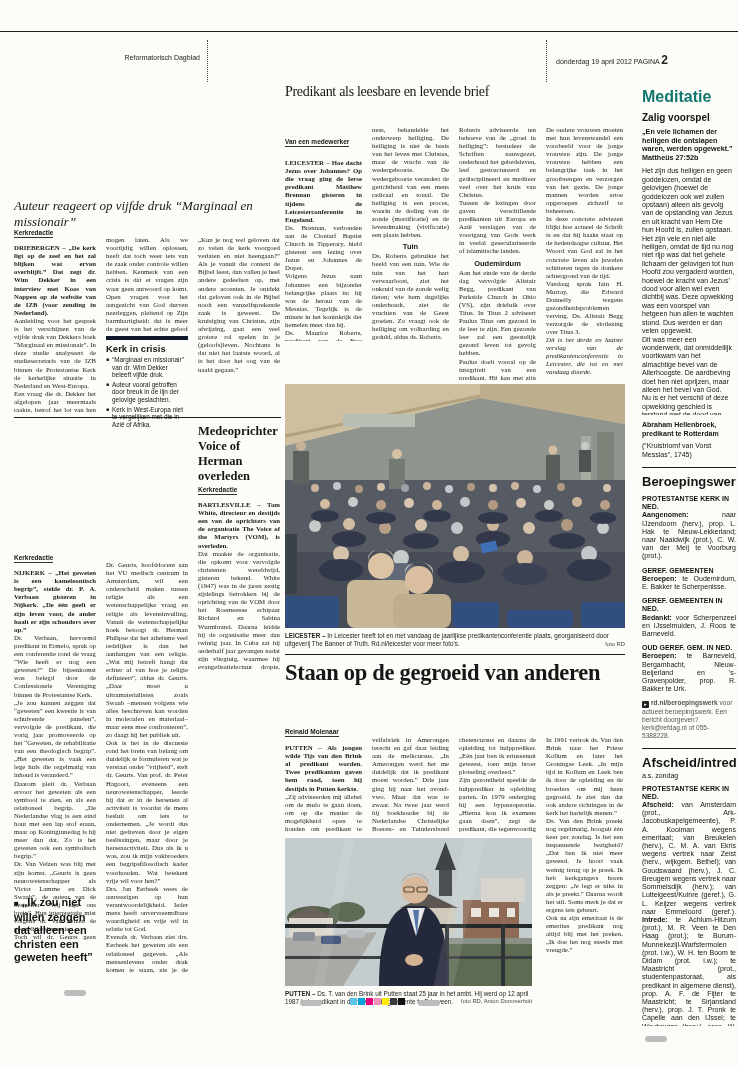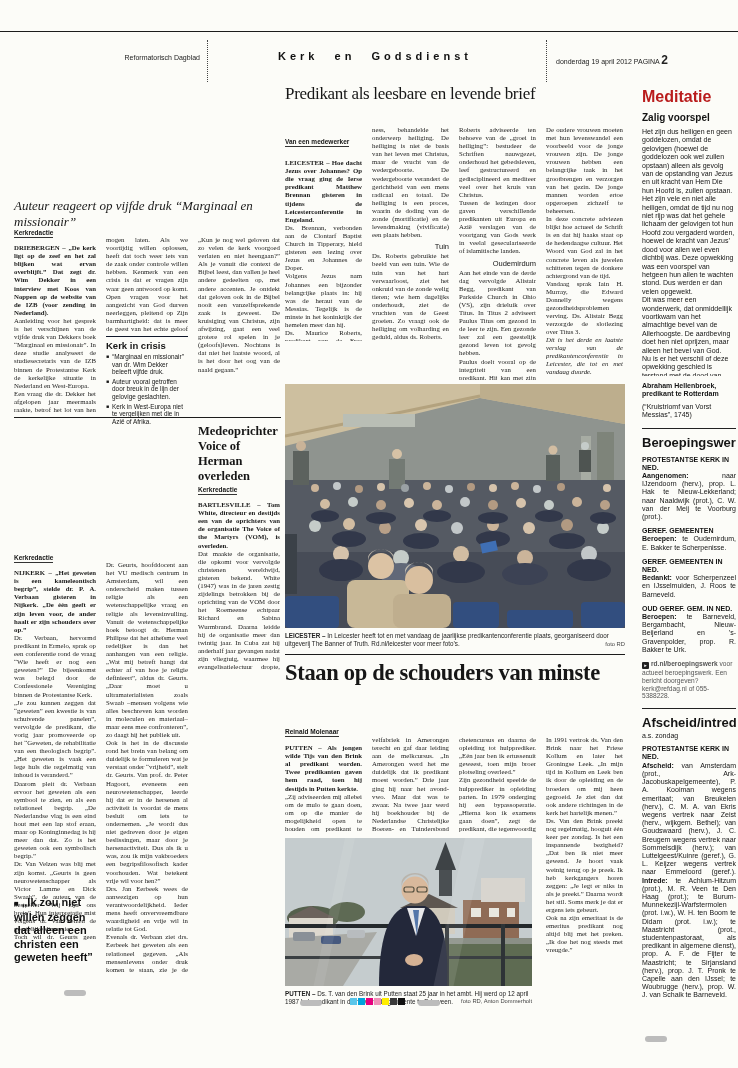--- a/index.html
+++ b/index.html
@@ -10,51 +10,51 @@
   .dotted-v{position:absolute;width:0;border-left:1px dotted #444;}
   
   .brand{font-family:"Liberation Sans",sans-serif;font-size:7px;color:#222;text-align:right;}
   .section-title{font-family:"Liberation Sans",sans-serif;font-weight:bold;font-size:11px;
                  letter-spacing:4px;word-spacing:9px;text-align:center;color:#111;}
   .dateline{font-family:"Liberation Sans",sans-serif;font-size:7px;color:#222;}
   .dateline b{font-size:12px;font-weight:bold;}
   
   .hl-dekker{font-size:31px;line-height:37px;font-weight:bold;letter-spacing:-0.5px;white-space:pre-line;}
   .hl-elkmens{font-size:25px;line-height:37px;font-weight:bold;font-style:italic;white-space:pre-line;}
-  .hl-predikant{font-size:17px;letter-spacing:-0.3px;font-weight:normal;}
+  .hl-predikant{font-size:14px;letter-spacing:-0.3px;font-weight:normal;}
   .hl-staan{font-size:22.5px;letter-spacing:-0.3px;font-weight:bold;}
   .hl-vom{font-size:12.5px;line-height:15px;font-weight:bold;}
   .subtitle{font-style:italic;font-size:13px;color:#1a1a1a;}
   .byline{font-family:"Liberation Sans",sans-serif;font-size:6.5px;font-weight:bold;
           border-bottom:1px solid #333;display:inline-block;padding-bottom:1px;}
   .deck{font-family:"Liberation Sans",sans-serif;font-size:10.5px;line-height:12.5px;
         font-weight:bold;letter-spacing:-0.2px;}
   
   .bodytext{font-size:6.8px;line-height:8.1px;text-align:justify;white-space:pre-line;
             overflow:hidden;color:#1b1b1b;}
   .lead{font-weight:bold;}
-  .subhead{font-family:"Liberation Sans",sans-serif;font-weight:normal;font-size:7.5px;
-           margin:3px 0 1px 0;white-space:normal;text-align:right;}
+  .subhead{font-family:"Liberation Sans",sans-serif;font-weight:bold;font-size:7.5px;
+           margin:3px 0 1px 0;white-space:normal;text-align:center;}
   .note{font-style:italic;}
   
-  .crisis-box{font-family:"Liberation Sans",sans-serif;border-top:1px solid #0f172a;padding-top:3px;}
+  .crisis-box{font-family:"Liberation Sans",sans-serif;border-top:4px solid #0f172a;padding-top:3px;}
   .crisis-title{font-size:9.5px;font-weight:bold;margin-bottom:2px;}
   .crisis-item{font-size:6.4px;line-height:7.6px;display:flex;gap:3px;margin-bottom:2px;}
   .crisis-item .sq{font-size:5px;line-height:7.6px;}
   
   .caption{font-family:"Liberation Sans",sans-serif;font-size:6.3px;line-height:7.6px;color:#222;}
   .caption b{font-weight:bold;}
   .credit{font-family:"Liberation Sans",sans-serif;font-size:5.8px;color:#444;text-align:right;}
   
   .pullquote{font-family:"Liberation Sans",sans-serif;font-weight:bold;
              font-size:11px;line-height:13.5px;color:#111;}
   .pullquote .sq{font-size:8px;margin-right:3px;}
   
   .rail{font-family:"Liberation Sans",sans-serif;color:#141414;}
-  .med-title{font-size:16px;font-weight:bold;color:#b91c1c;margin-bottom:6px;}
+  .med-title{font-size:16px;font-weight:bold;color:#0f766e;margin-bottom:6px;}
   .med-sub{font-size:10px;font-weight:bold;margin-bottom:5px;}
   .med-verse{font-size:7.2px;line-height:8.6px;font-weight:bold;white-space:pre-line;margin-bottom:5px;}
   .med-body{font-size:7px;line-height:8.4px;white-space:pre-line;max-height:248px;overflow:hidden;margin-bottom:6px;}
   .med-author{font-size:7px;line-height:8.4px;font-weight:bold;white-space:pre-line;margin-bottom:4px;}
   .med-source{font-size:7px;line-height:8.4px;margin-bottom:8px;}
   .rail-rule{border:none;border-top:1px solid #222;margin:2px 0 6px 0;}
   .rail-h2{font-size:13px;font-weight:bold;margin-bottom:2px;}
   .rail-h2sub{font-size:7px;margin-bottom:6px;}
   .rail-entry{font-size:7px;line-height:8.2px;margin-bottom:6px;text-align:justify;}
   .rail-church{font-weight:bold;text-align:left;}
@@ -68,21 +68,20 @@
   .photo-frame{position:absolute;overflow:hidden;background:#777;}
 </style>
 </head>
 <body>
 
 <div class="page">
 
   <div class="rule" style="left:0;top:31px;width:738px;"></div>
   <div class="abs brand" style="left:60px;top:54px;width:140px;">Reformatorisch Dagblad</div>
   <div class="dotted-v" style="left:207px;top:40px;height:42px;"></div>
-  <div class="abs section-title" style="left:240px;top:50px;width:270px;">Kerk en Godsdienst</div>
   <div class="dotted-v" style="left:546px;top:40px;height:42px;"></div>
   <div class="abs dateline" style="left:556px;top:53px;width:170px;">
     <span>donderdag 19 april 2012</span>
     <span>PAGINA</span>
     <b>2</b>
   </div>
 
   <div class="abs subtitle" style="left:14px;top:198px;width:268px;">Auteur reageert op vijfde druk “Marginaal en missionair”</div>
   <div class="abs" style="left:14px;top:221px;">
     <span class="byline">Kerkredactie</span>
@@ -280,21 +279,21 @@
     </svg>
   </div>
   <div class="abs caption" style="left:285px;top:632px;width:340px;height:18px;overflow:hidden;">
     <b>LEICESTER –</b>
     <span>In Leicester heeft tot en met vandaag de jaarlijkse predikantenconferentie plaats, georganiseerd door uitgeverij The Banner of Truth. Rd.nl/leicester voor meer foto’s.</span>
   </div>
   <div class="abs credit" style="left:585px;top:641px;width:40px;">foto RD</div>
 
   <div class="rule" style="left:285px;top:654px;width:340px;"></div>
 
-  <h1 class="abs hl-staan" style="left:285px;top:660px;width:345px;margin:0;">Staan op de schouders van minste</h1>
+  <h1 class="abs hl-staan" style="left:285px;top:660px;width:345px;margin:0;">Staan op de gegroeid van anderen</h1>
   <div class="abs" style="left:285px;top:720px;">
     <span class="byline">Reinald Molenaar</span>
   </div>
   <div class="abs bodytext" style="left:285px;top:736px;width:77px;height:97px;">
     <span class="lead">PUTTEN – Als jongen wilde Tijs van den Brink al predikant worden. Twee predikanten gaven hem raad, toen hij destijds in Putten kerkte.</span>
     <span>„Zij adviseerden mij allebei om de mulo te gaan doen, om op die manier de mogelijkheid open te houden om predikant te worden.”
 Maar de jonge Tijs van den Brink –de vijfde in een gezin van veertien kinderen, van wie er twee vroeg overleden– koos voor de lagere landbouwschool, in Nijkerk. Na deze opleiding leerde hij verder, op de middelbare landbouwschool in Putten. Nu woont de predikant met zijn vrouw op de plek waar vroeger deze school stond. In een appartement met uitzicht op de hervormde Oude Kerk.
 Van den Brink kwam op de zui-</span>
   </div>
   <div class="abs bodytext" style="left:372px;top:736px;width:77px;height:97px;">velfabriek in Amerongen terecht en gaf daar leiding aan de melkcursus. „In Amerongen werd het me duidelijk dat ik predikant moest worden.” Drie jaar ging hij naar het avond-vwo. Maar dat was te zwaar. Na twee jaar werd hij boekhouder bij de Nederlandse Christelijke Boeren- en Tuindersbond (CBTB) in Utrecht.
@@ -352,20 +351,22 @@
   </div>
   <div class="abs caption" style="left:285px;top:990px;width:250px;height:16px;overflow:hidden;">
     <b>PUTTEN –</b>
     <span>Ds. T. van den Brink uit Putten staat 25 jaar in het ambt. Hij werd op 12 april 1987 hulppredikant in de hervormde gemeente te Ederveen.</span>
   </div>
   <div class="abs credit" style="left:420px;top:998px;width:112px;">foto RD, Anton Dommerholt</div>
 
   <div class="abs rail" style="left:642px;top:88px;width:94px;height:938px;overflow:hidden;">
     <div class="med-title">Meditatie</div>
     <div class="med-sub">Zalig voorspel</div>
+    <div class="med-verse">„En vele lichamen der heiligen die ontslapen waren, werden opgewekt.”
+Mattheüs 27:52b</div>
     <div class="med-body">Het zijn dus heiligen en geen goddelozen, omdat de gelovigen (hoewel de goddelozen ook wel zullen opstaan) alleen als gevolg van de opstanding van Jezus en uit kracht van Hem Die hun Hoofd is, zullen opstaan. Het zijn vele en niet alle heiligen, omdat de tijd nu nog niet rijp was dat het gehele lichaam der gelovigen tot hun Hoofd zou vergaderd worden, hoewel de kracht van Jezus’ dood voor allen wel even dichtbij was. Deze opwekking was een voorspel van hetgeen hun allen te wachten stond. Dus werden er dan velen opgewekt.
 Dit was meer een wonderwerk, dat onmiddellijk voortkwam van het almachtige bevel van de Allerhoogste. De aardbeving doet hen niet oprijzen, maar alleen het bevel van God.
 Nu is er het verschil of deze opwekking geschied is terstond met de dood van Jezus, of pas na Zijn opstanding op de derde dag. Verscheidene redenen worden voor beide meningen aangevoerd. Wij menen dat men het niet zeker kan bepalen en dat het ook van weinig belang is. De eerste uitleg schijnt in verband van de tekst het aannemelijkst. Het is ons genoeg dat zij opgewekt zijn. Tot verzekering daarvan zijn zij uit de graven uitgegaan en na Zijn opstanding kwamen zij in de heilige stad en zijn zij aan velen verschenen.</div>
     <div class="med-author">Abraham Hellenbroek,
 predikant te Rotterdam</div>
     <div class="med-source">(“Kruistriomf van Vorst Messias”, 1745)</div>
 
     <hr class="rail-rule">
     <div class="rail-h2">Beroepingswerk</div>
     <div style="height:4px;"></div>

